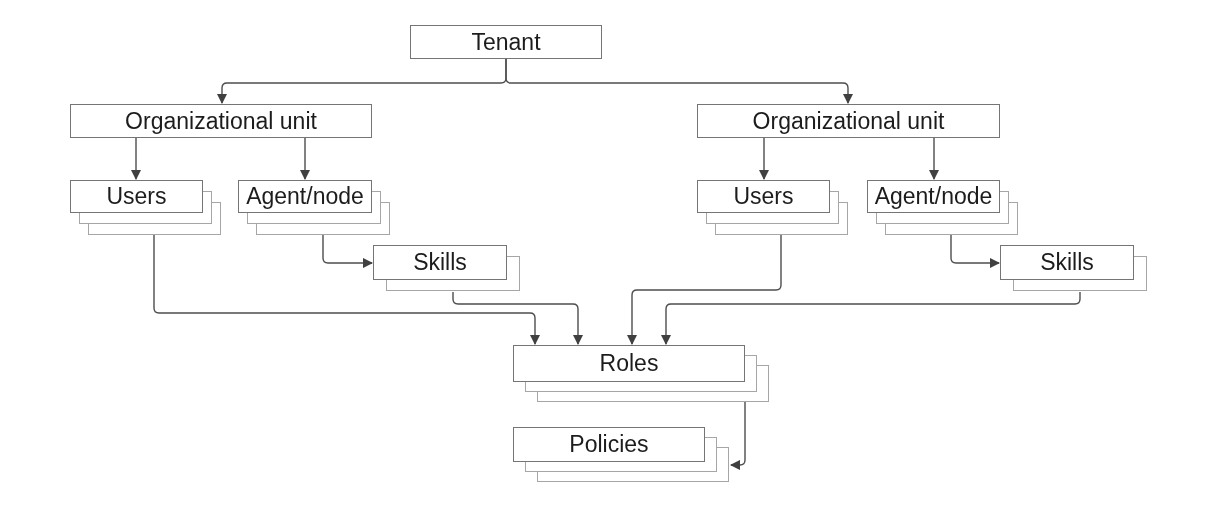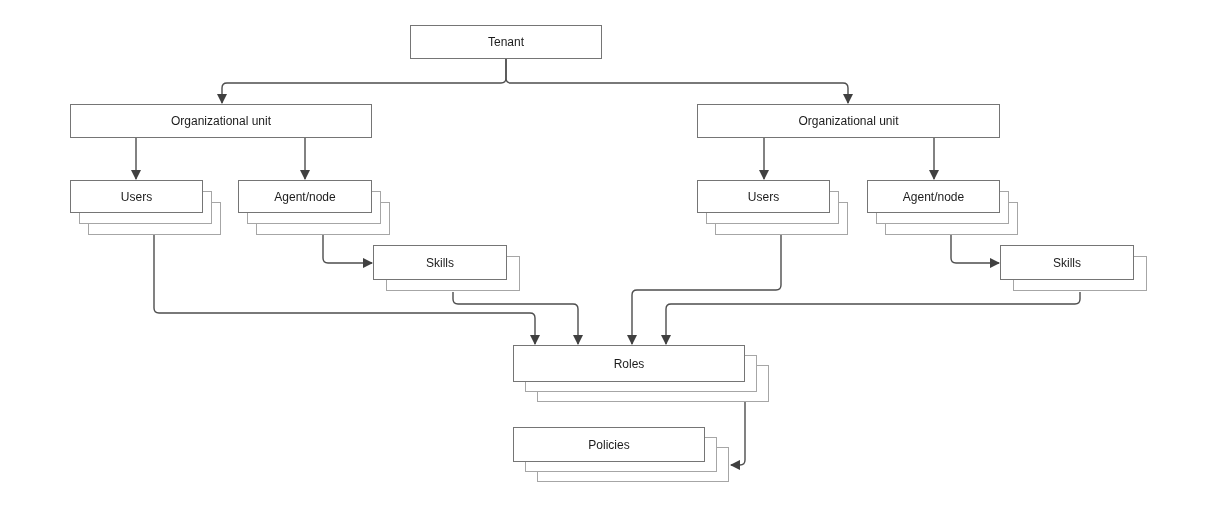--- a/index.html
+++ b/index.html
@@ -15,21 +15,21 @@
   .node .box {
     position:absolute; left:0; top:0;
     width:100%; height:100%;
     background:#ffffff;
     border:1px solid #757575;
     box-sizing:border-box;
     display:flex; align-items:center; justify-content:center;
     z-index:3;
   }
   .node .label {
-    font-size:12px;
+    font-size:23px;
     color:#1c1c1c;
     white-space:nowrap;
     line-height:1;
   }
   .layer {
     position:absolute;
     width:100%; height:100%;
     background:#ffffff;
     border:1px solid #a6a6a6;
     box-sizing:border-box;

